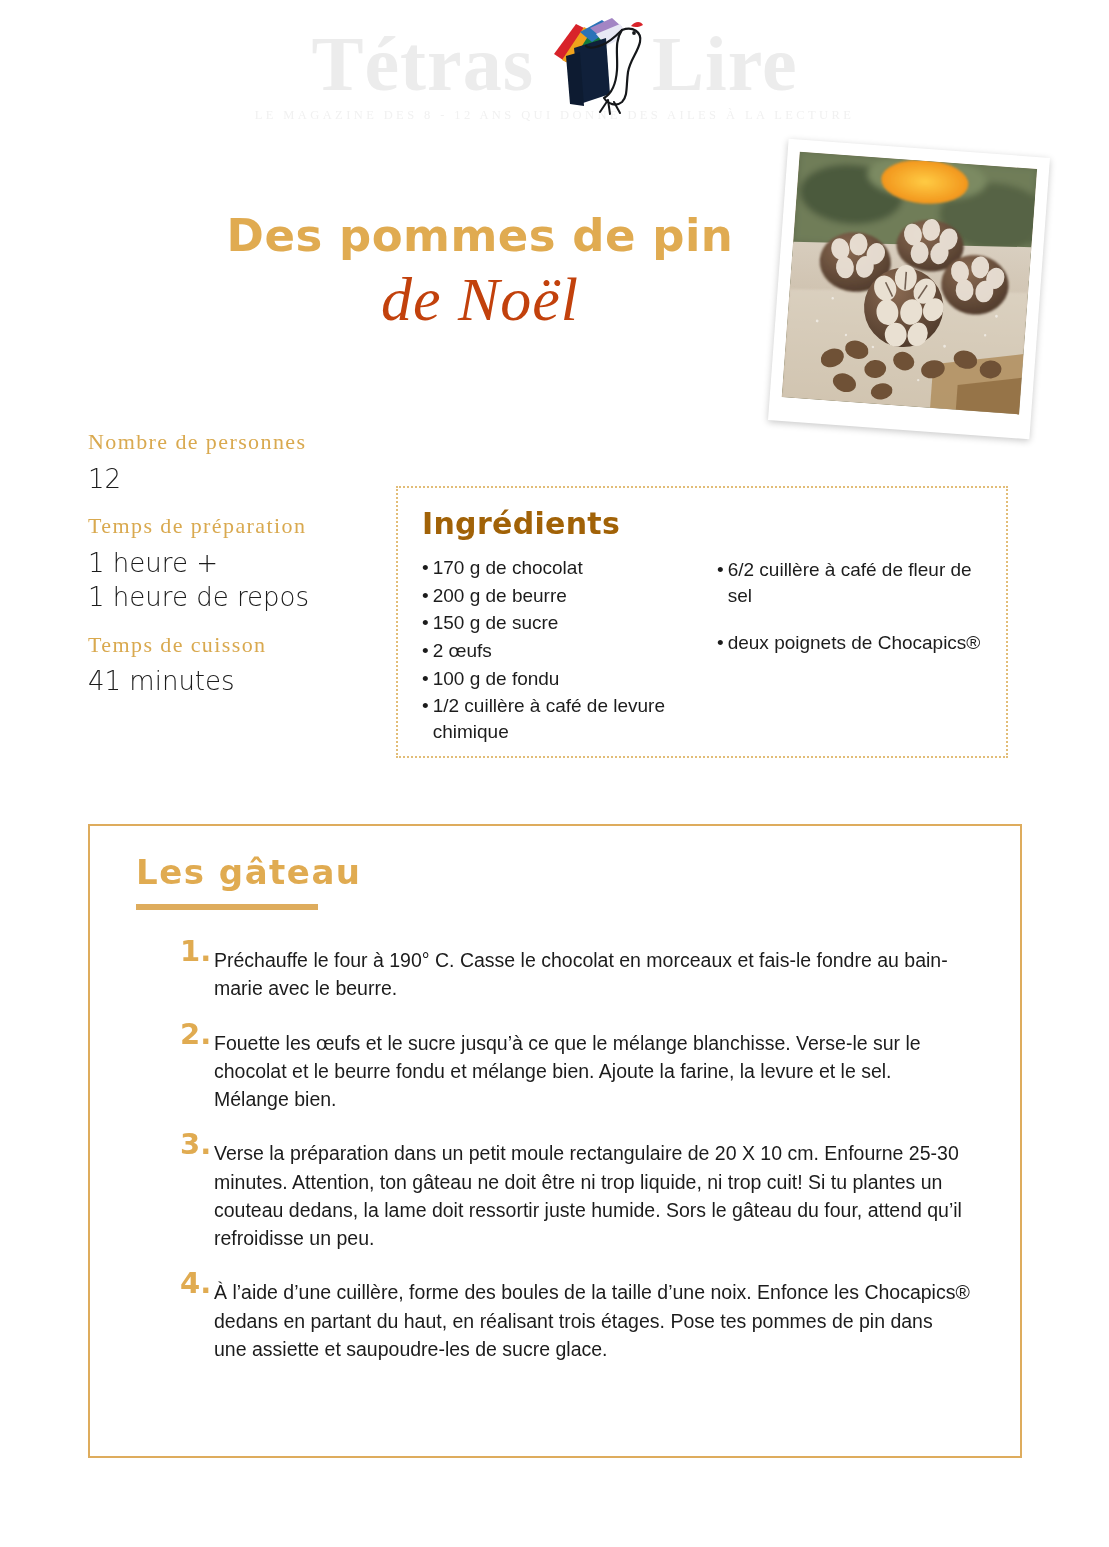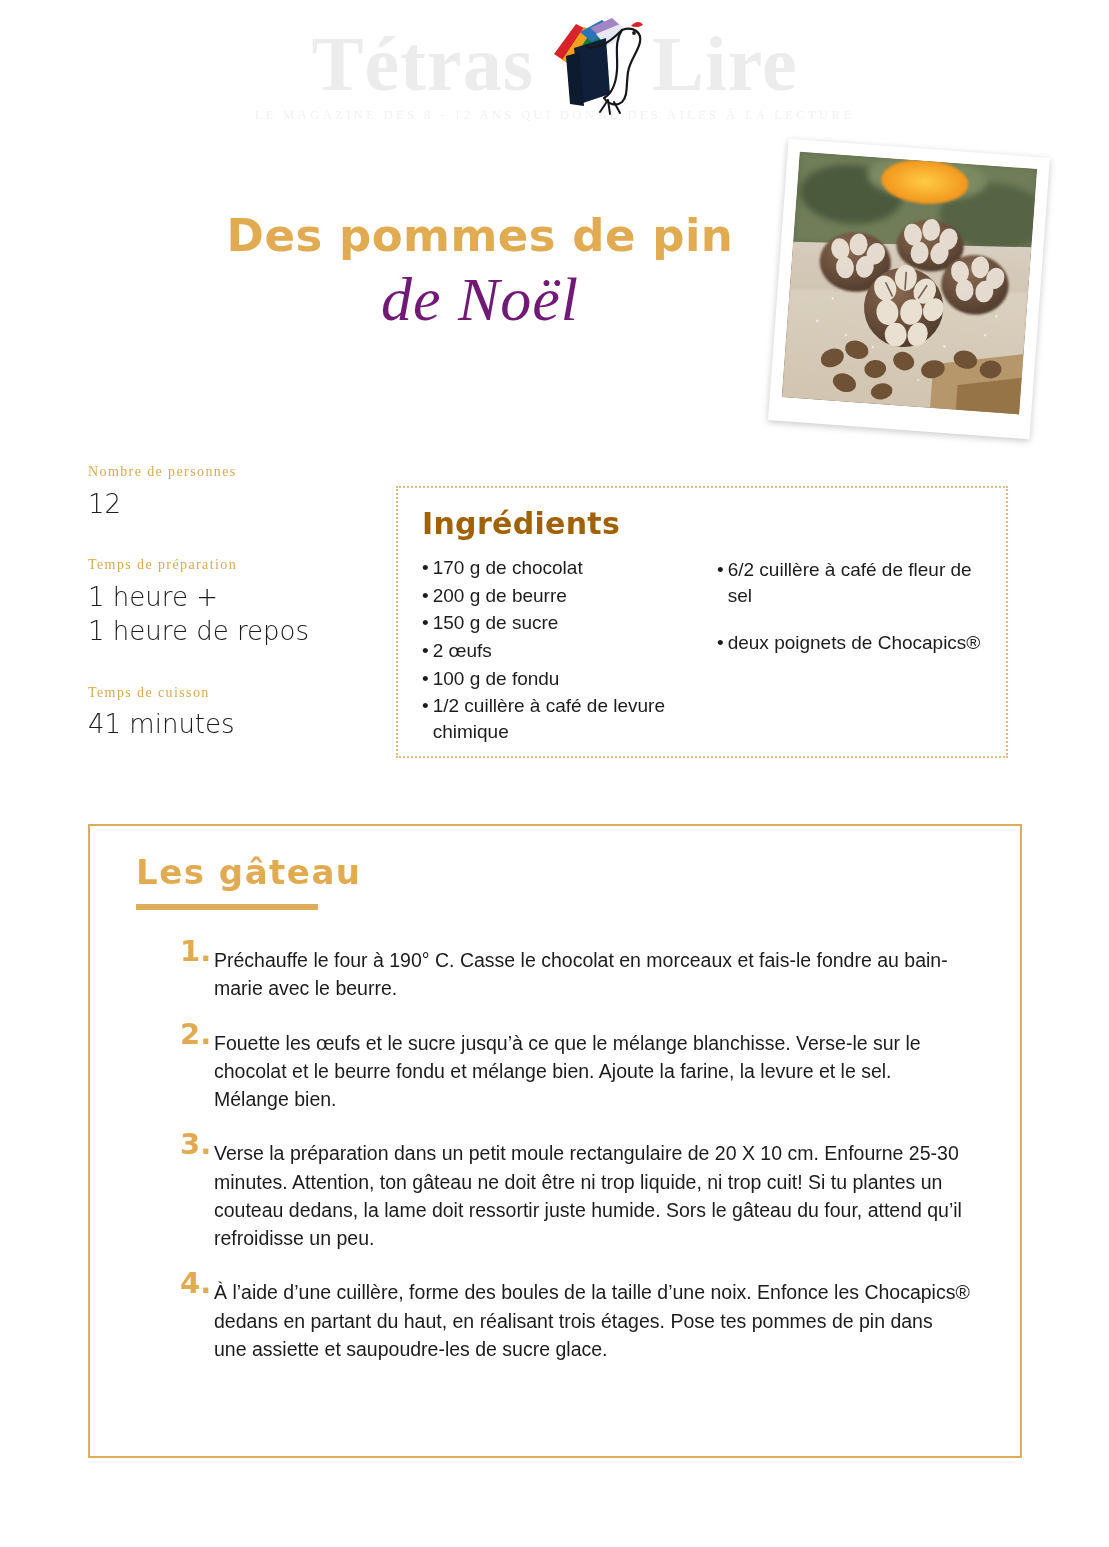--- a/index.html
+++ b/index.html
@@ -78,21 +78,21 @@
     font-weight: bold;
     color: #e0ab51;
     letter-spacing: 0.5px;
     line-height: 1.05;
     white-space: nowrap;
   }
   .title-line2 {
     font-family: "Liberation Serif", serif;
     font-style: italic;
     font-size: 62px;
-    color: #701a75;
+    color: #c2410c;
     line-height: 1.1;
     margin-top: 6px;
     letter-spacing: 1px;
   }
 
   
   .photo-frame {
     position: absolute;
     left: 778px;
     top: 148px;
@@ -115,26 +115,25 @@
 
   
   .info-col {
     position: absolute;
     left: 88px;
     top: 428px;
     width: 300px;
   }
   .info-label {
     font-family: "Liberation Serif", serif;
-    font-size: 14px;
+    font-size: 22px;
     color: #d9a94f;
     letter-spacing: 1.4px;
     line-height: 1.25;
     margin-bottom: 6px;
-    margin-top: 35px;
   }
   .info-value {
     font-family: "DejaVu Sans", sans-serif;
     font-size: 26px;
     color: #1c1c1c;
     line-height: 1.33;
     margin-bottom: 16px;
     font-weight: 300;
   }
   .info-value .vline { display: block; }

